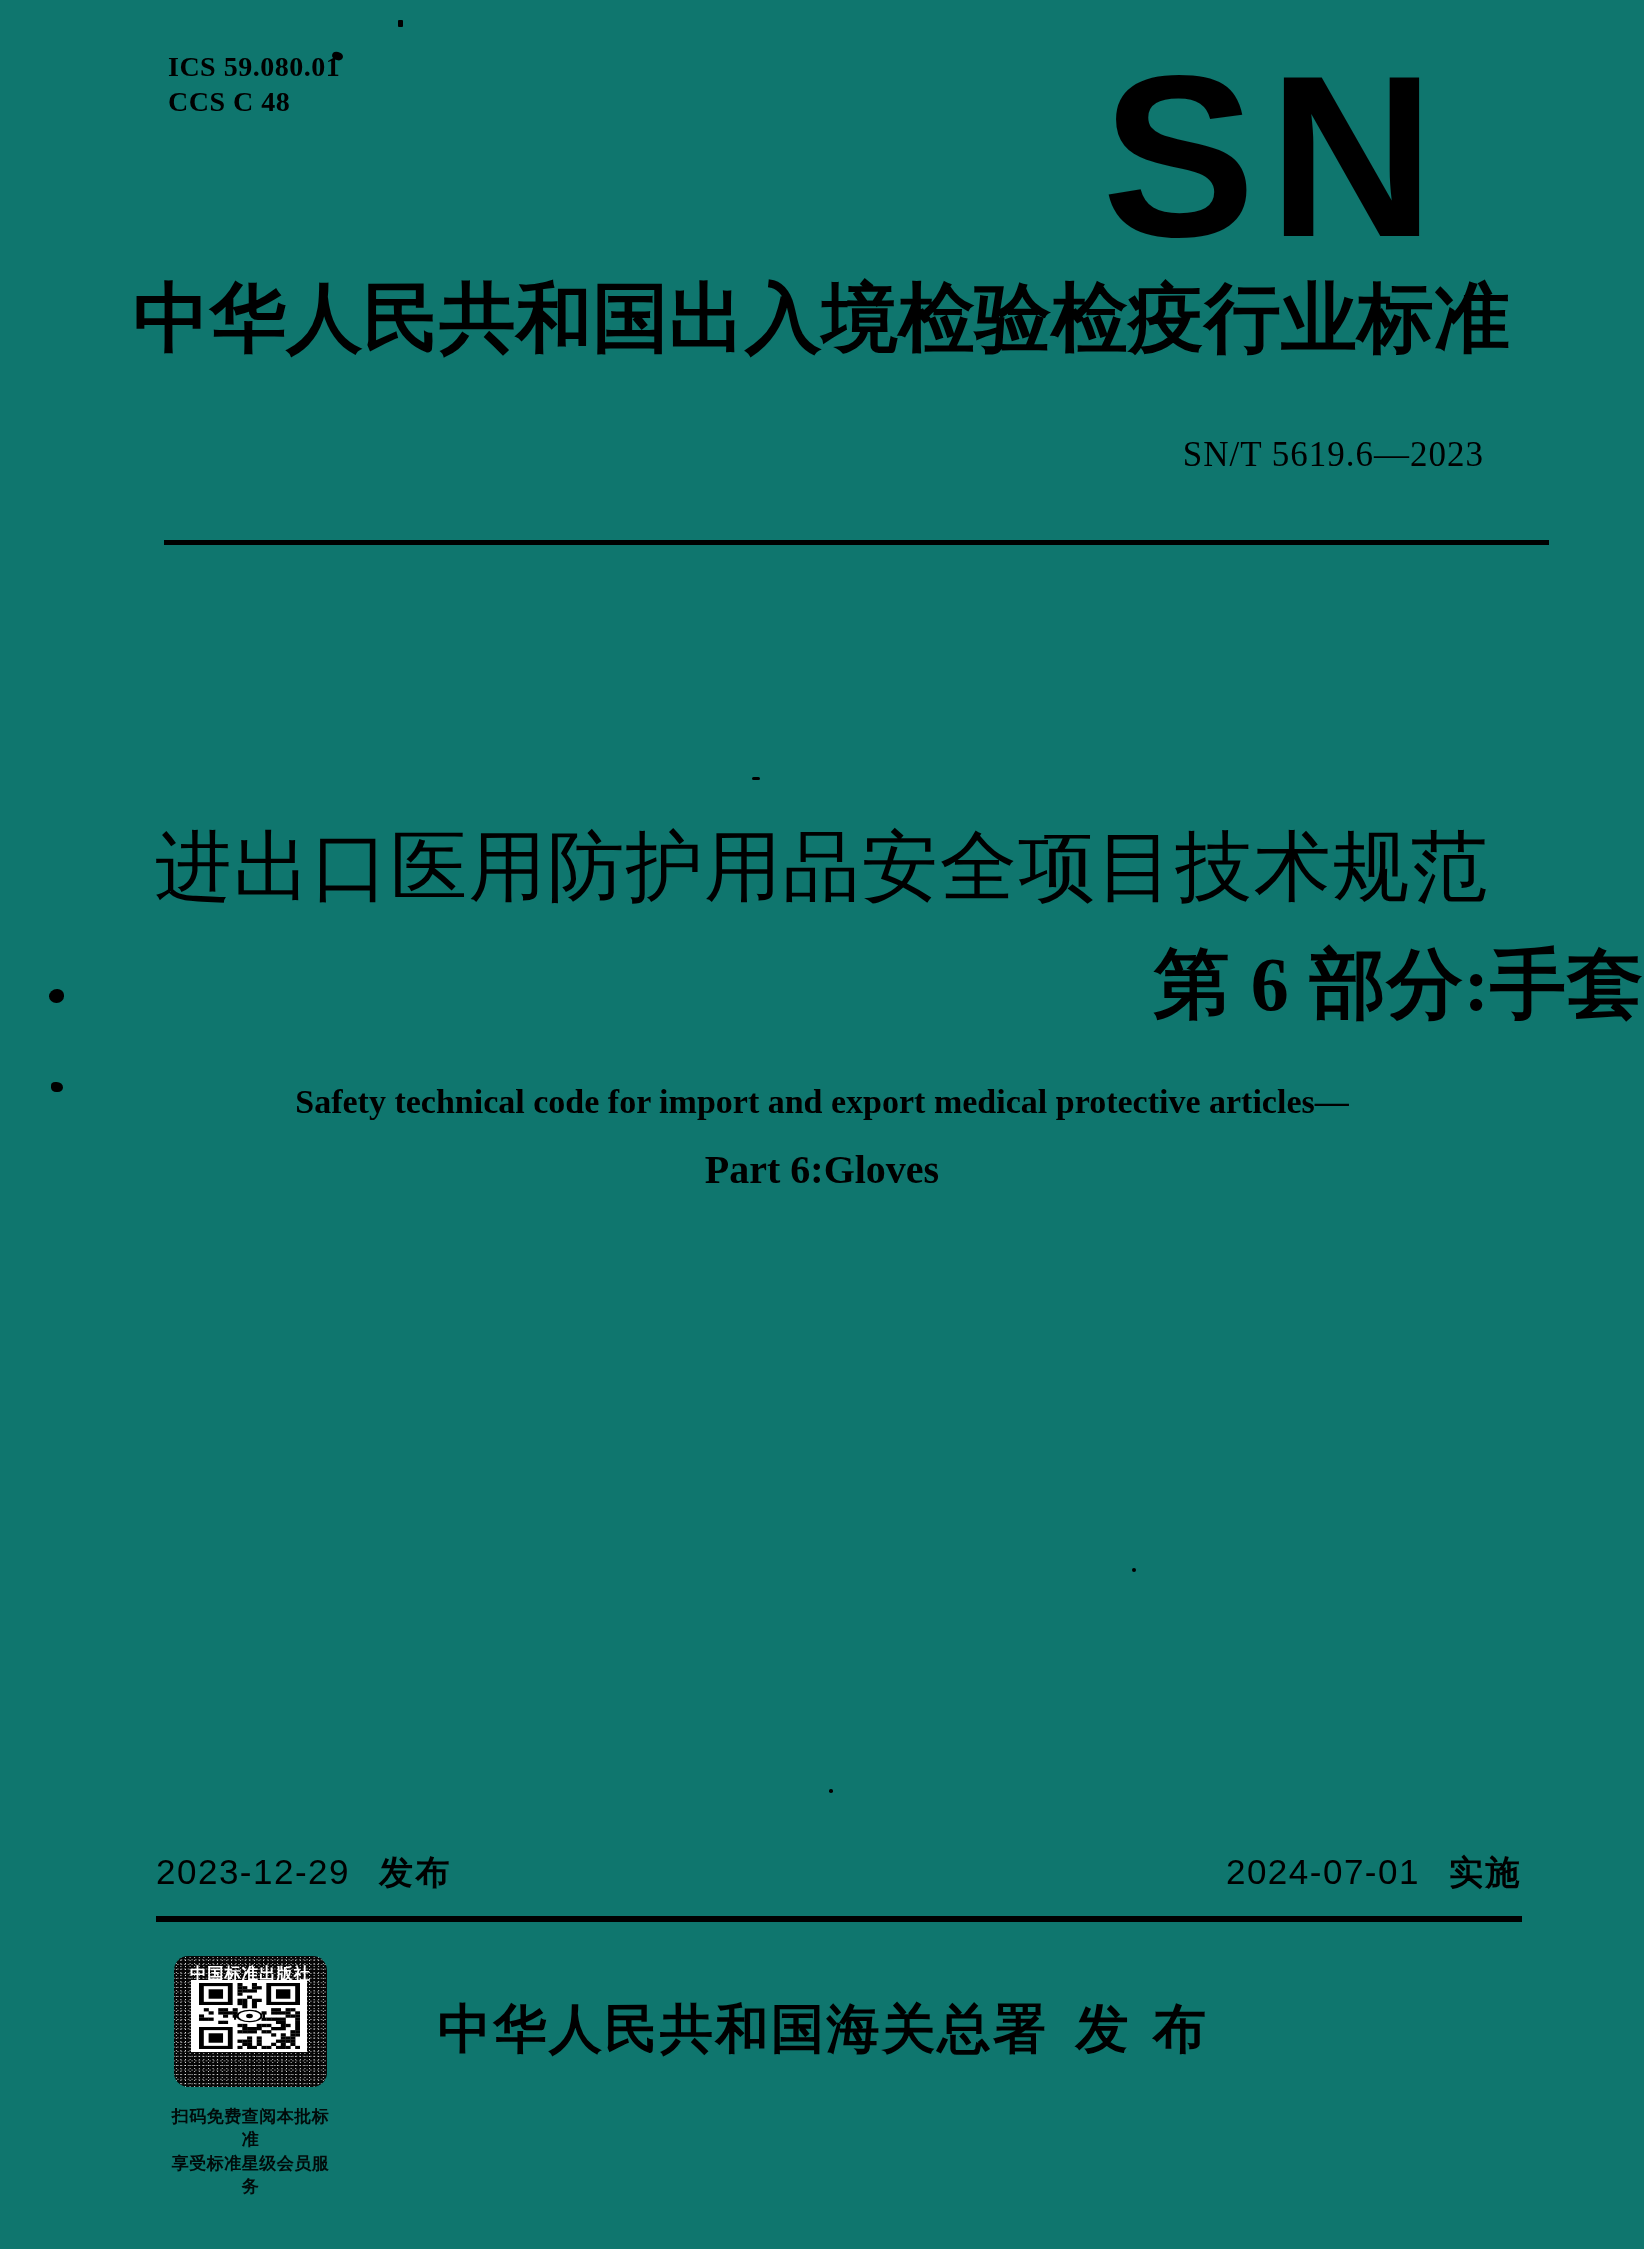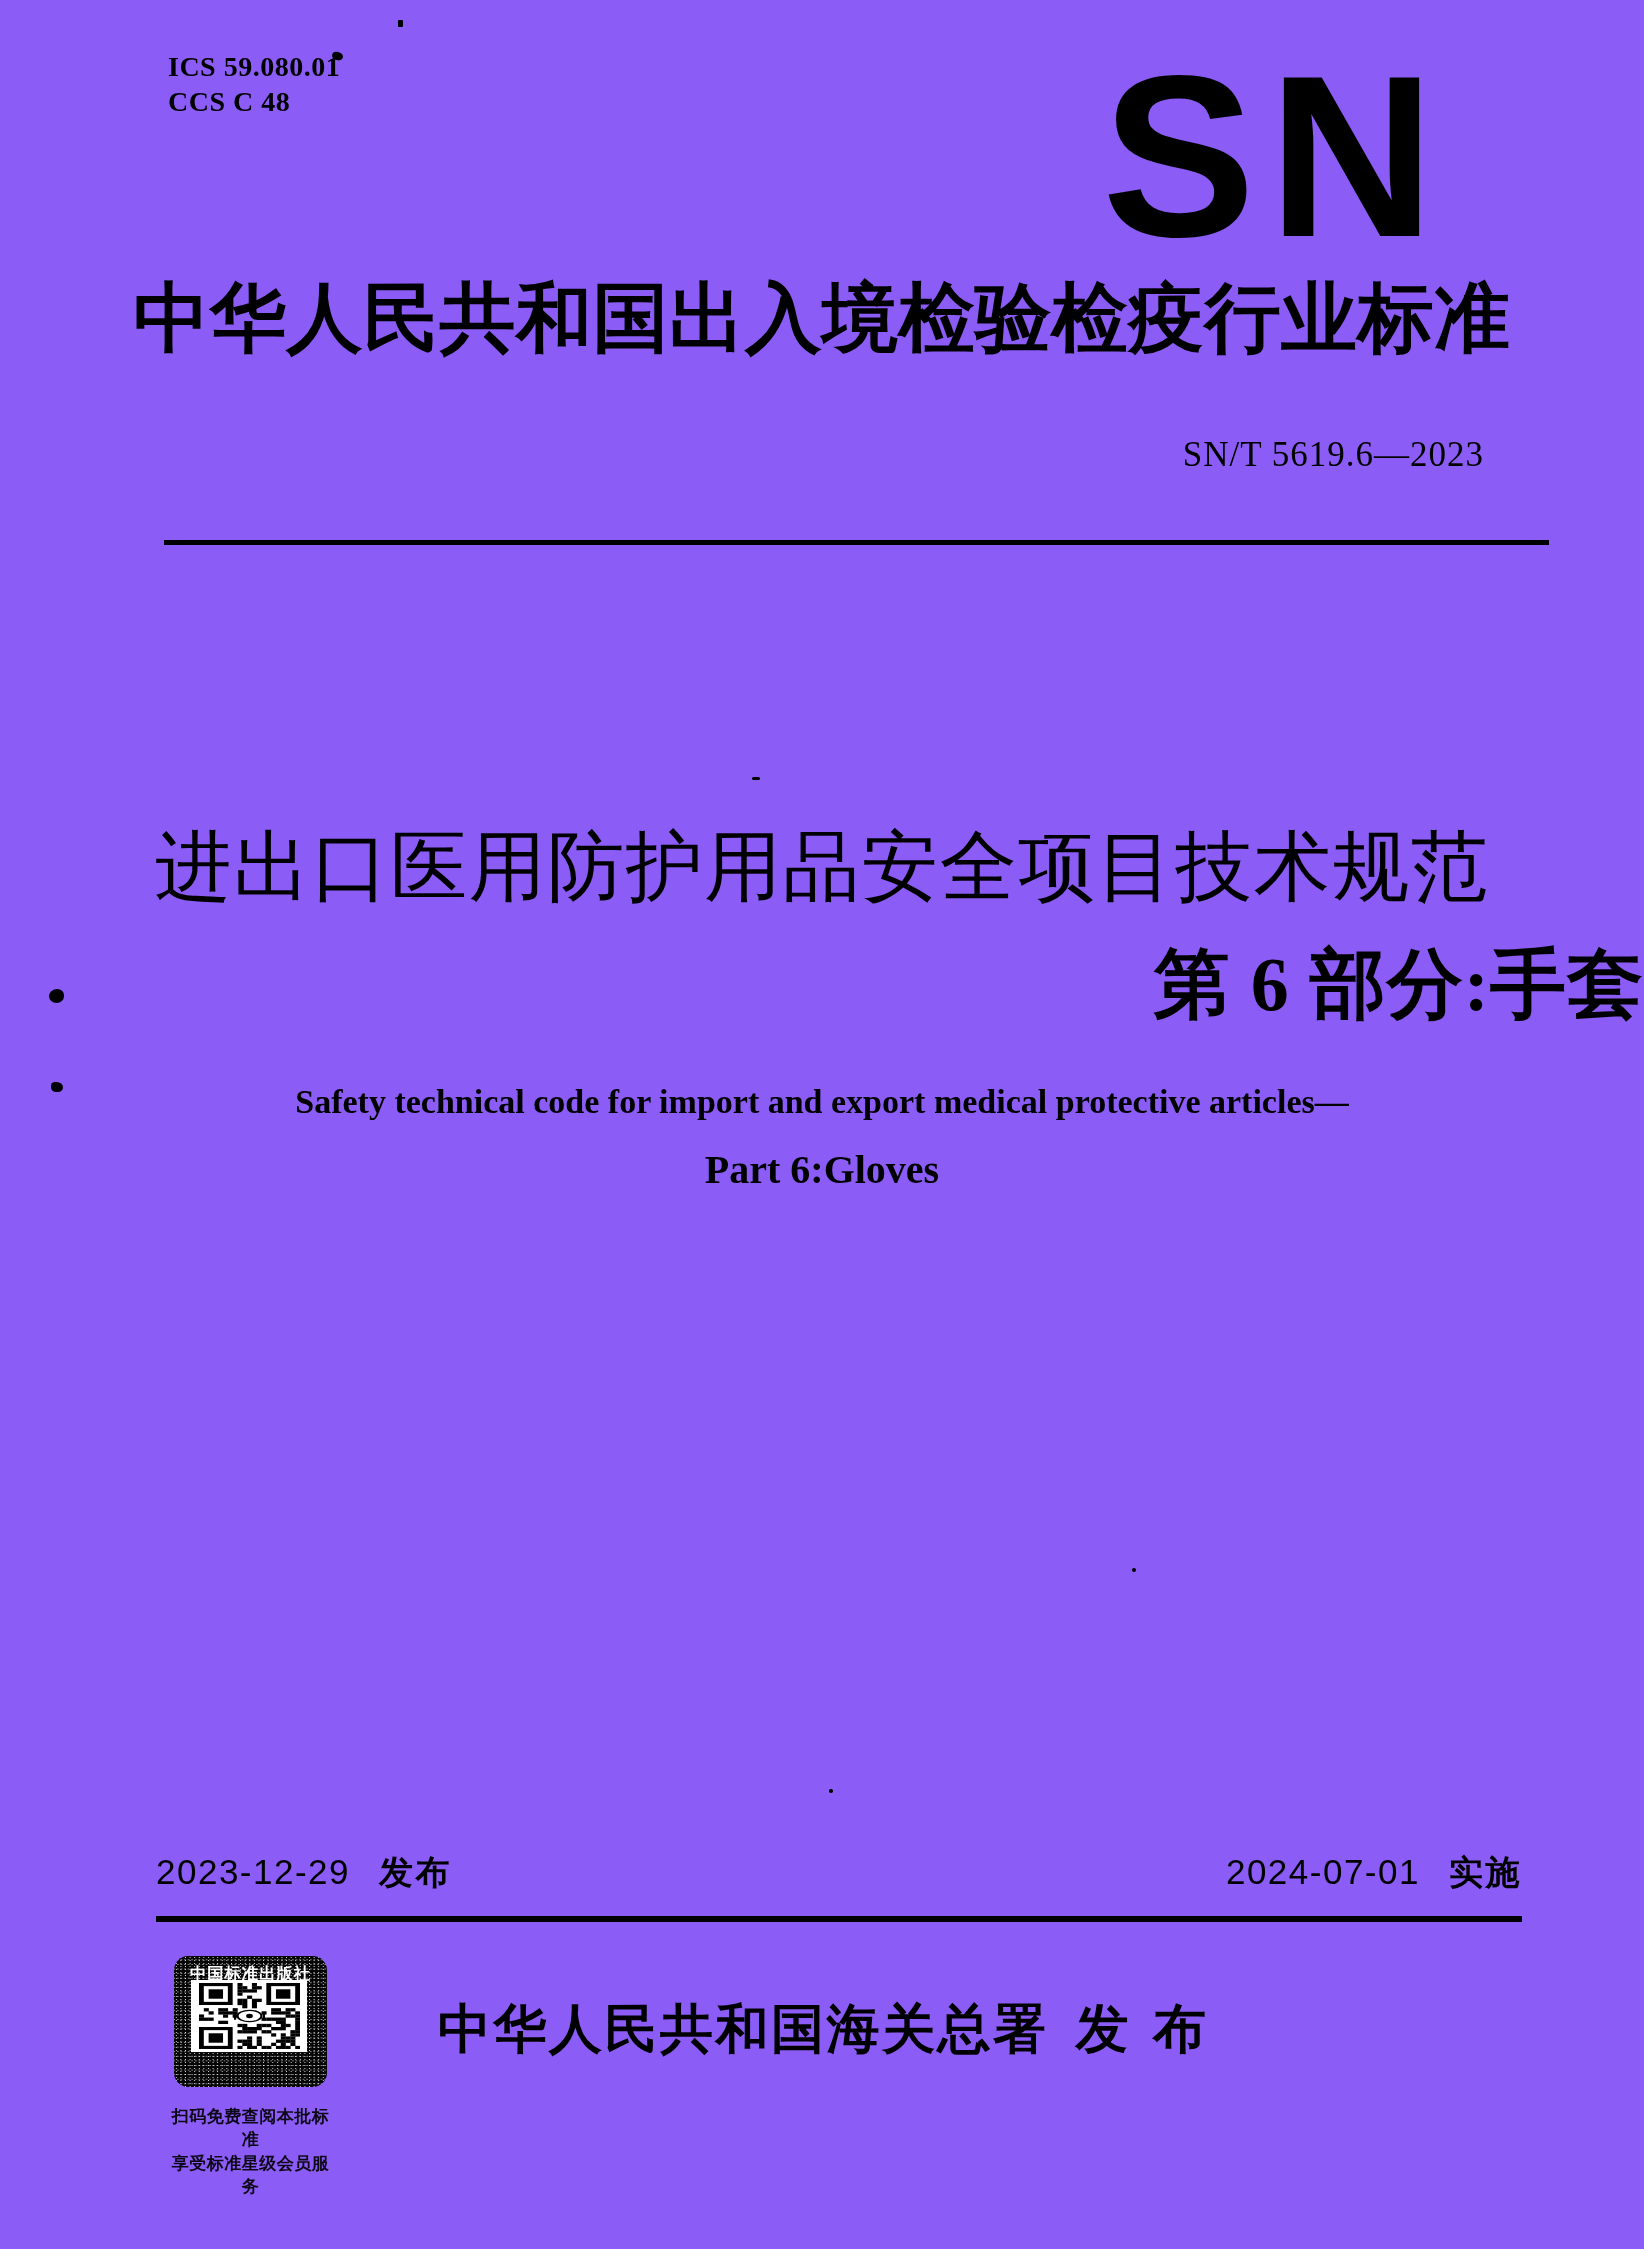--- a/index.html
+++ b/index.html
@@ -1,20 +1,20 @@
 <!DOCTYPE html>
 <html lang="zh" style="font-size:8.1px"><head>
 <meta charset="utf-8">
 <title>SN/T 5619.6—2023 Cover</title>
 <style>
   html,body{margin:0;padding:0;background:#e8e8e8;}
   .page{
     position:relative;
     width:1644px;height:2250px;
-    background:#8b5cf6;
+    background:#0f766e;
     overflow:hidden;
     color:#000;
   }
   .serif{font-family:"Liberation Serif","DejaVu Serif",serif;}
   .sans{font-family:"Liberation Sans","DejaVu Sans",sans-serif;}
 
   
   #ics-block{
     position:absolute;left:168px;top:49px;
     font-weight:bold;font-size:28px;line-height:35px;letter-spacing:0.5px;

